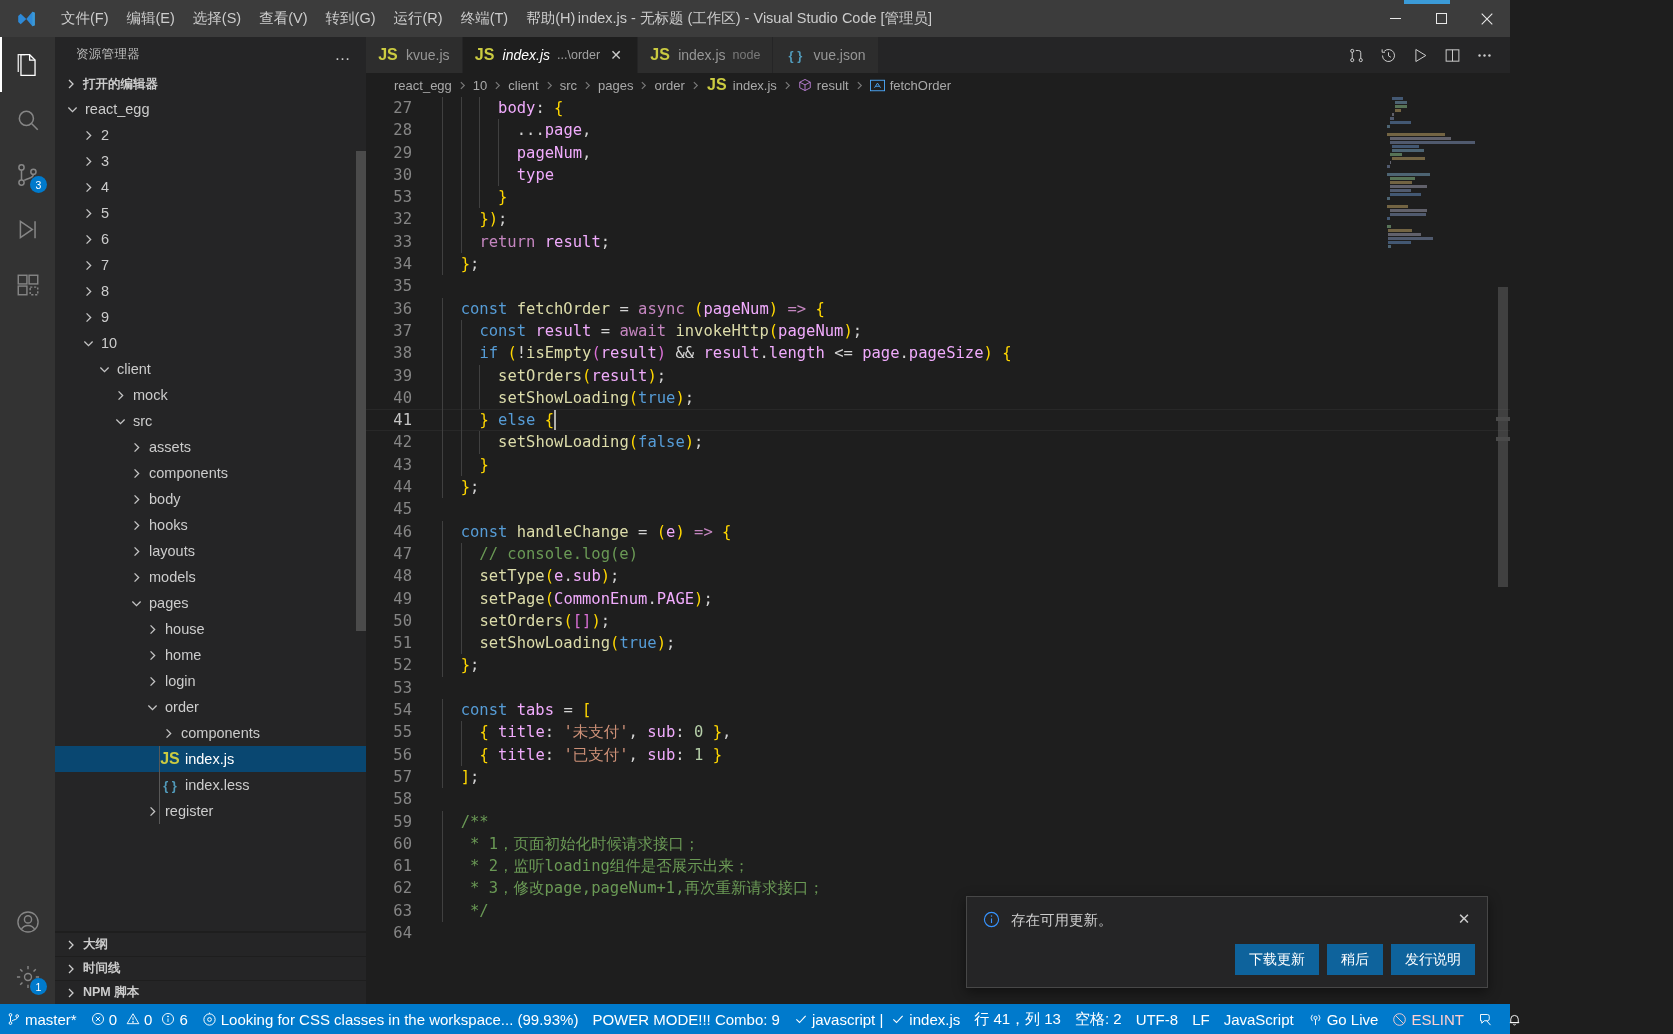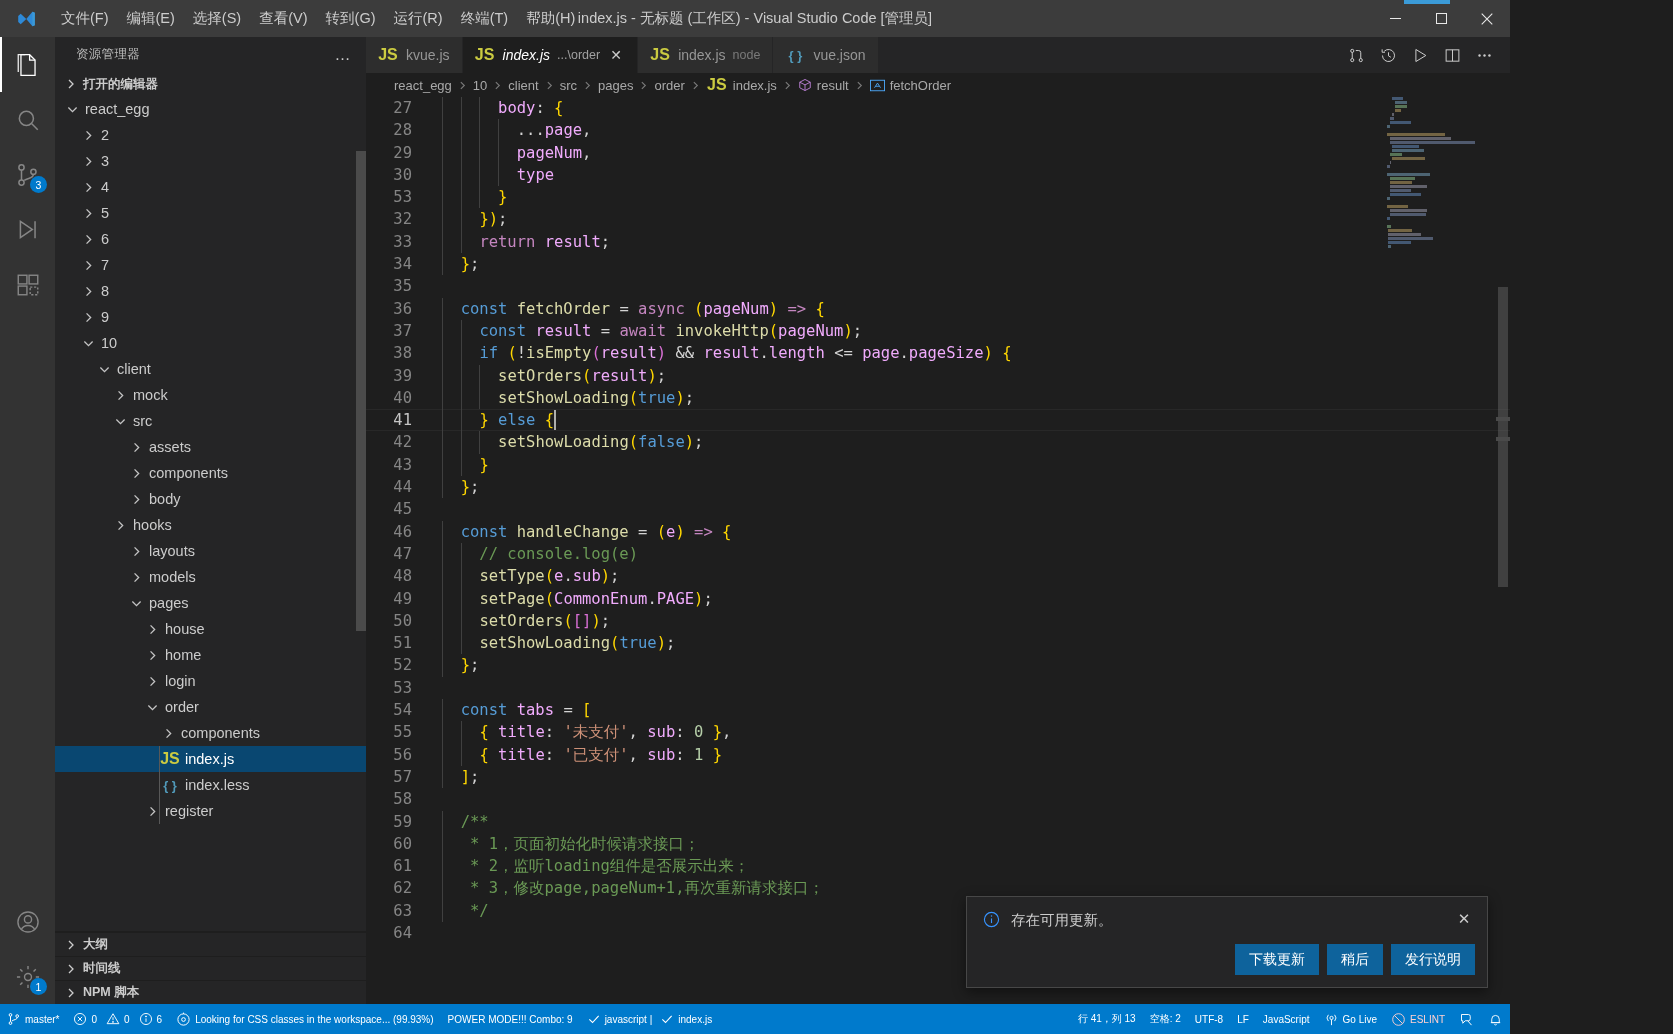--- a/index.html
+++ b/index.html
@@ -159,21 +159,21 @@
   .notif-close { flex: 0 0 22px; color: #cccccc; font-size: 15px; text-align: center; line-height: 18px; }
   .notif-btns { display: flex; justify-content: flex-end; gap: 8px; padding: 14px 12px 12px 12px; }
   .nbtn {
     background: #0e639c; color: #ffffff; font-size: 14px; padding: 6px 14px;
     border: none; line-height: 19px; cursor: pointer;
   }
 
   
   .statusbar {
     height: 30px; background: #007acc; display: flex; align-items: flex-end;
-    color: #ffffff; font-size: 10px; flex: 0 0 30px; white-space: nowrap;
+    color: #ffffff; font-size: 15px; flex: 0 0 30px; white-space: nowrap;
   }
   .sb-item { display: flex; align-items: center; gap: 4px; padding: 0 7px; height: 30px; }
   .sb-right { margin-left: auto; display: flex; align-items: center; }
   .sb-eslint { color: #ffd0d0; }
   svg { display: block; }
 </style>
 </head>
 <body>
 
 <div class="app">
@@ -411,21 +411,21 @@
             <span style="padding-left:4px">components</span>
           </div>
           <div class="trow" style="padding-left: 72px;">
             <span class="ticon">
               <svg width="13" height="13" viewBox="0 0 12 12" fill="none" stroke="#c5c5c5" stroke-width="1.2">
                 <path d="M4.2 2.2 L8 6 L4.2 9.8"></path>
               </svg>
             </span>
             <span style="padding-left:4px">body</span>
           </div>
-          <div class="trow" style="padding-left: 56px;">
+          <div class="trow" style="padding-left: 72px;">
             <span class="ticon">
               <svg width="13" height="13" viewBox="0 0 12 12" fill="none" stroke="#c5c5c5" stroke-width="1.2">
                 <path d="M4.2 2.2 L8 6 L4.2 9.8"></path>
               </svg>
             </span>
             <span style="padding-left:4px">hooks</span>
           </div>
           <div class="trow" style="padding-left: 72px;">
             <span class="ticon">
               <svg width="13" height="13" viewBox="0 0 12 12" fill="none" stroke="#c5c5c5" stroke-width="1.2">

